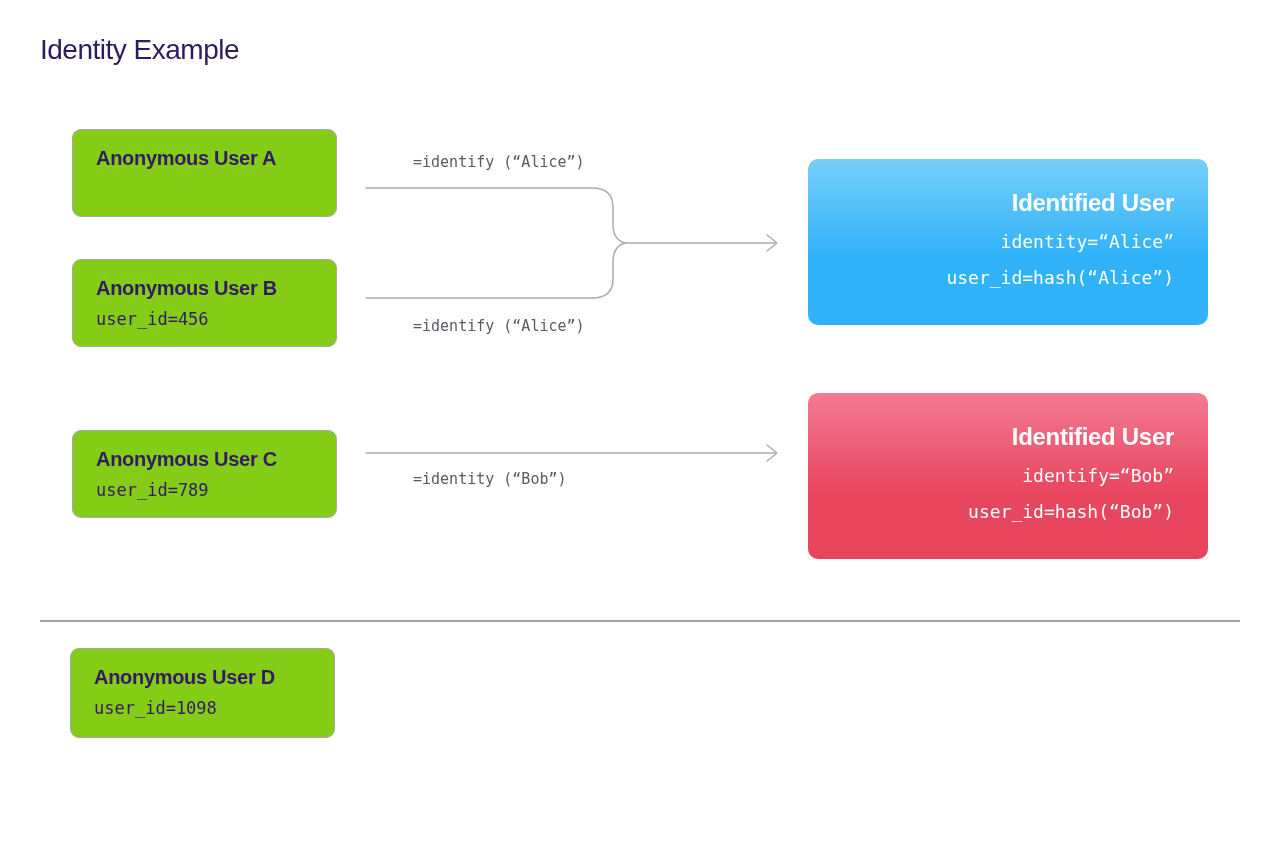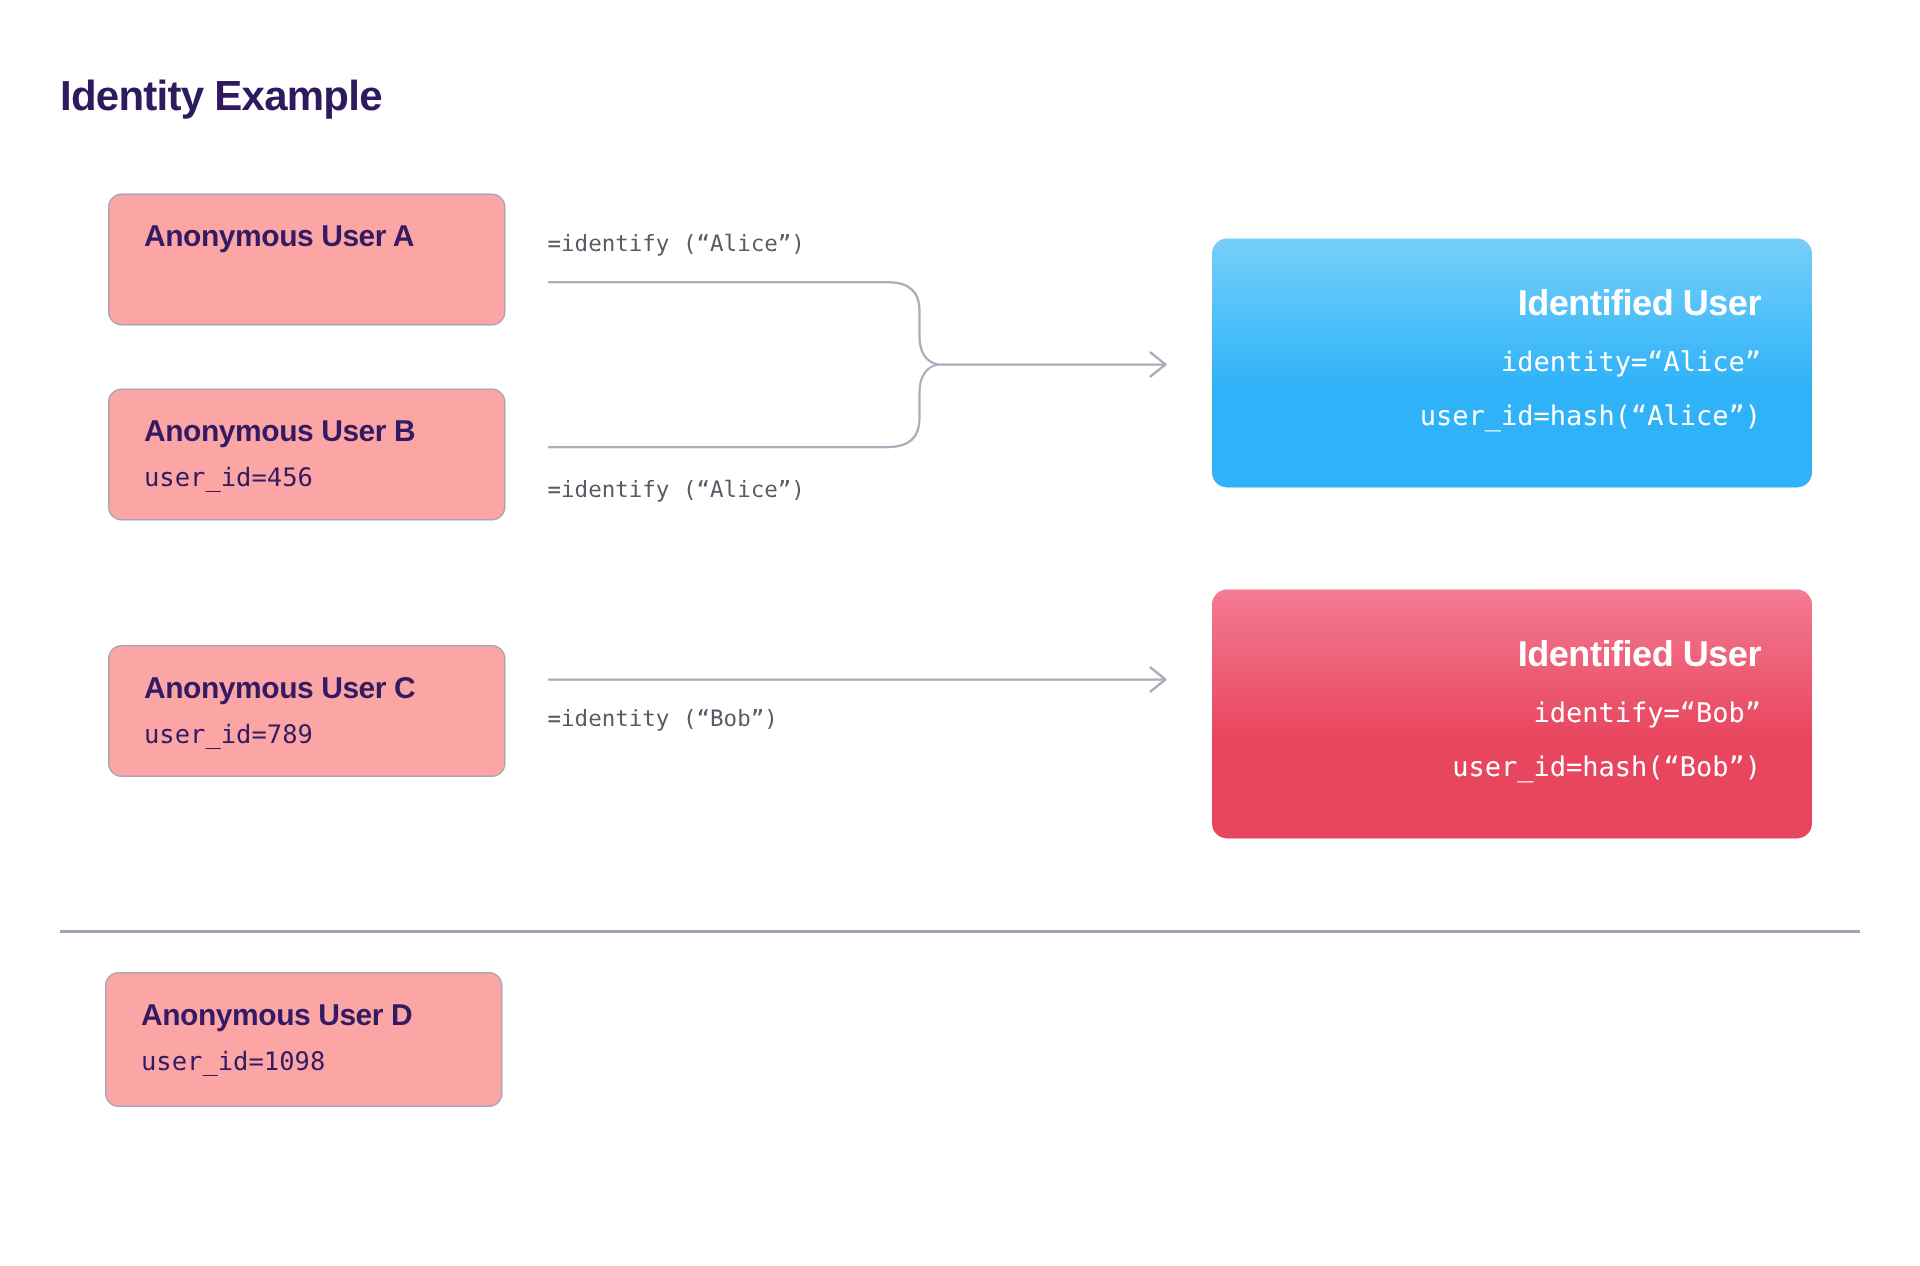--- a/index.html
+++ b/index.html
@@ -11,28 +11,28 @@
     --divider:#a5a3b2;
   }
   *{margin:0;padding:0;box-sizing:border-box;}
   html,body{background:#ffffff;}
   body{
     font-family:"Liberation Sans", sans-serif;
     width:1280px;height:844px;position:relative;overflow:hidden;
   }
   .canvas{position:absolute;inset:0;width:1280px;height:844px;background:#ffffff;}
   .page-title{
-    position:absolute;left:40px;top:48px;
-    font-size:28px;font-weight:bold;letter-spacing:-0.5px;
+    position:absolute;left:40px;top:34px;
+    font-size:28px;font-weight:normal;letter-spacing:-0.5px;
     color:var(--title-text);
   }
   
   .anon-box{
     position:absolute;width:265px;height:88px;
-    background:#fca5a5;border:1px solid var(--box-border);
+    background:#84cc16;border:1px solid var(--box-border);
     border-radius:9px;padding:16px 23px;
   }
   .box-a{left:72px;top:129px;}
   .box-b{left:72px;top:259px;}
   .box-c{left:72px;top:430px;}
   .box-d{left:70px;top:648px;height:90px;}
   .anon-title{
     font-size:20px;font-weight:bold;color:var(--box-text);
     letter-spacing:-0.3px;line-height:24px;
   }
@@ -51,21 +51,21 @@
     font-size:24px;font-weight:bold;letter-spacing:-0.3px;line-height:28px;
   }
   .id-code{
     font-family:"DejaVu Sans Mono", monospace;
     font-size:18px;line-height:22px;margin-top:14px;
   }
   
   .conn-label{
     position:absolute;
     font-family:"DejaVu Sans Mono", monospace;
-    font-size:15px;color:var(--label-text);white-space:nowrap;
+    font-size:15px;color:var(--label-text);white-space:nowrap;margin-left:48px;
   }
   .label-0{left:365px;top:153px;}
   .label-1{left:365px;top:317px;}
   .label-2{left:365px;top:470px;}
   
   .connectors{position:absolute;inset:0;width:1280px;height:844px;pointer-events:none;}
   .connector{stroke:var(--line);stroke-width:1.5;fill:none;stroke-linecap:round;stroke-linejoin:round;}
   
   .divider{
     position:absolute;left:40px;top:620px;width:1200px;height:2px;

